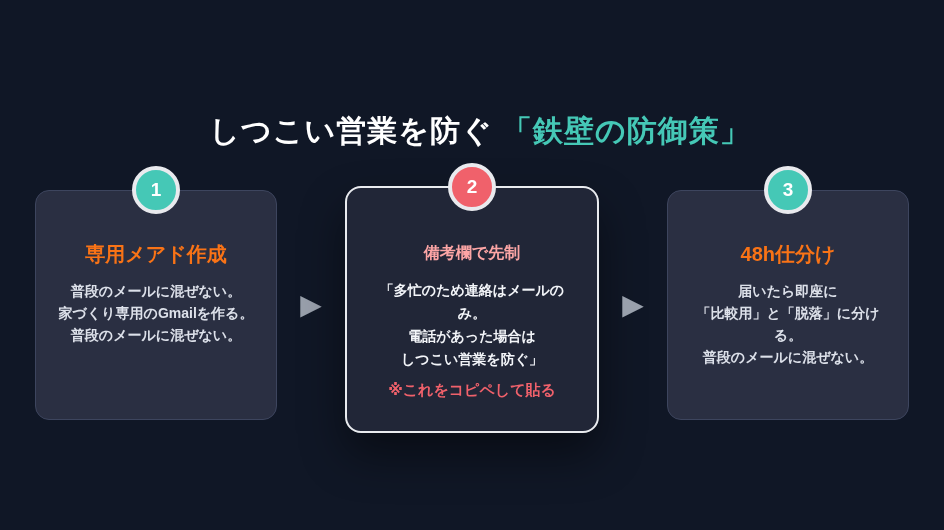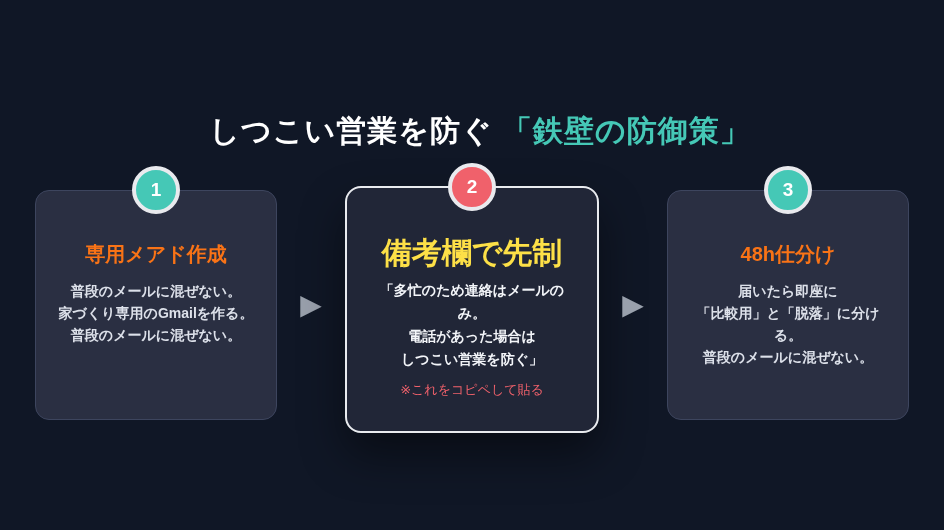--- a/index.html
+++ b/index.html
@@ -33,30 +33,30 @@
     border:4px solid #e9eaee;box-sizing:content-box;
     display:flex;align-items:center;justify-content:center;
     color:#ffffff;font-size:19px;font-weight:800;
   }
   .badge.teal{background:#45c8b6;}
   .badge.coral{background:#f0616b;}
   .card-heading{
     margin-top:50px;font-size:20px;font-weight:800;color:#f97316;
     line-height:26px;
   }
-  .c2 .card-heading{margin-top:52px;font-size:30px;color:#fde047;}
+  .c2 .card-heading{margin-top:52px;font-size:16px;color:#fca5a5;}
   .card-body{
     margin-top:13px;font-size:14px;font-weight:600;color:#dde1ea;
     line-height:22px;padding:0 10px;
   }
   .c2 .card-body{
     font-size:14px;font-weight:800;color:#f3f5f9;line-height:23px;
   }
   .card-note{
-    margin-top:10px;font-size:13px;font-weight:400;color:#f0616b;
+    margin-top:10px;font-size:15px;font-weight:700;color:#f0616b;
   }
   .arrow{
     position:absolute;width:34px;height:34px;top:288px;
     color:#99a0ac;font-size:28px;line-height:34px;text-align:center;
     user-select:none;
   }
   .arrow.a1{left:294px;}
   .arrow.a2{left:616px;}
 </style>
 </head>

